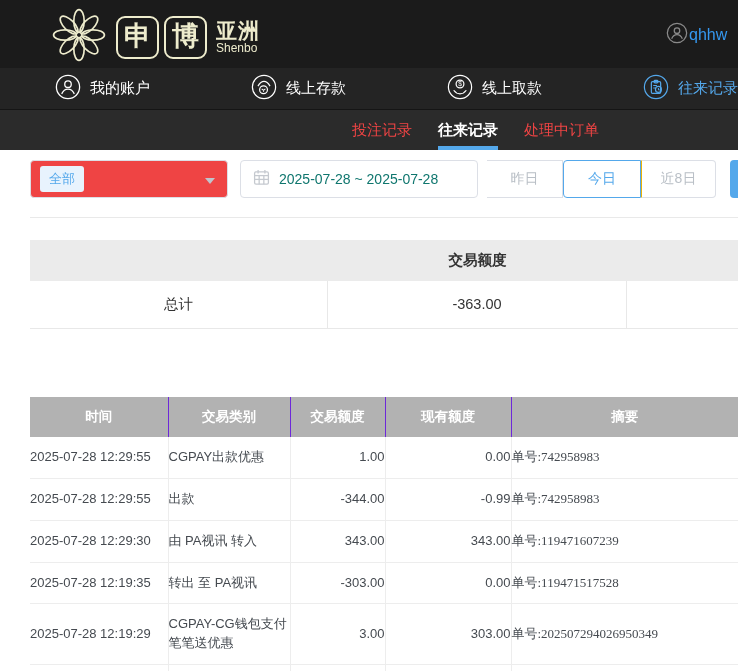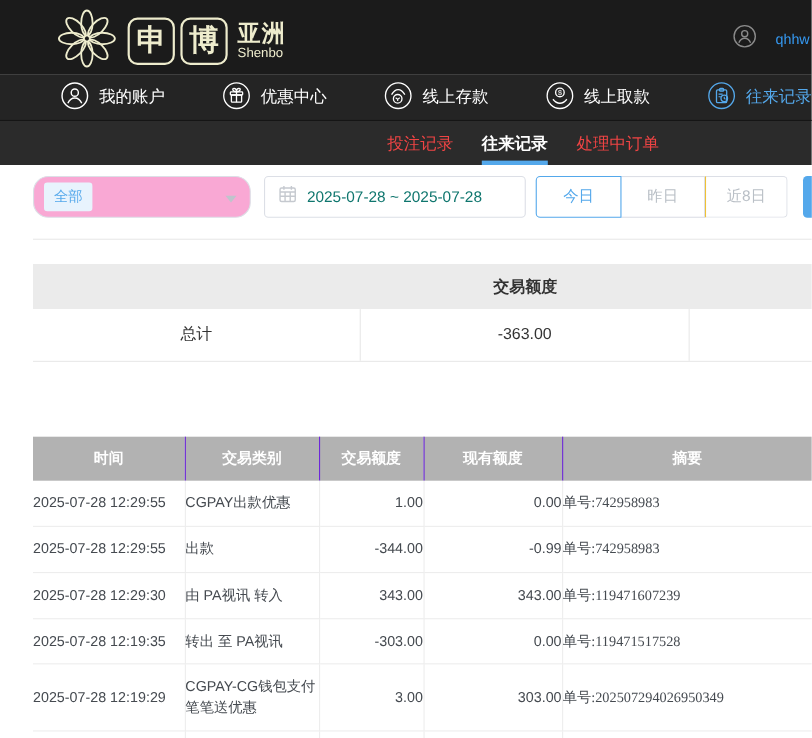--- a/index.html
+++ b/index.html
@@ -8,35 +8,35 @@
 
   
   .topbar{position:absolute;top:0;left:0;width:100%;height:68px;background:#1b1b1b;}
   .logo{position:absolute;left:52px;top:8px;display:flex;align-items:center;color:#eeeccd;}
   .logo-flower{margin-right:10px;}
   .logo-box{display:inline-block;border:2px solid #eeeccd;border-radius:9px;font-size:27px;font-weight:700;line-height:1;padding:5px 6px 7px;margin-right:5px;}
   .logo-region{margin-left:4px;line-height:1.05;}
   .logo-region .zh{font-size:21px;font-weight:700;letter-spacing:1px;}
   .logo-region .en{font-size:12px;font-weight:400;color:#eeeccd;}
   .user-area{position:absolute;left:666px;top:22px;display:flex;align-items:center;white-space:nowrap;}
-  .user-name{color:#3598f0;font-size:13px;margin-left:17px;}
+  .user-name{color:#3598f0;font-size:16px;margin-left:1px;}
 
   
   .mainnav{position:absolute;top:68px;left:0;width:100%;height:42px;background:#242424;border-bottom:1px solid #151515;display:flex;align-items:center;padding-left:55px;gap:52px;box-sizing:border-box;overflow:hidden;justify-content:space-between;}
   .nav-item{display:flex;align-items:center;gap:9px;color:#fff;font-size:15px;cursor:pointer;flex:none;}
   .nav-item.active{color:#54a8eb;}
   .nav-item svg{flex:none;}
 
   
   .subnav{position:absolute;top:110px;left:0;width:100%;height:40px;background:#2b2b2b;display:flex;align-items:stretch;padding-left:352px;gap:26px;box-sizing:border-box;}
   .tab{display:flex;align-items:center;font-size:15px;color:#ef4444;border-bottom:4px solid transparent;padding-top:4px;box-sizing:border-box;cursor:pointer;}
   .tab.active{color:#fff;font-weight:700;border-bottom-color:#54a8eb;}
 
   
-  .type-select{position:absolute;top:160px;left:30px;width:198px;height:38px;border:1px solid #dcdfe6;border-radius:14px;background:#f9a8d4;box-sizing:border-box;display:flex;align-items:center;cursor:pointer;font-family:Liberation Mono, monospace;}
+  .type-select{position:absolute;top:160px;left:30px;width:198px;height:38px;border:1px solid #dcdfe6;border-radius:4px;background:#ef4444;box-sizing:border-box;display:flex;align-items:center;cursor:pointer;font-family:Liberation Mono, monospace;}
   .chip{margin-left:9px;background:#e8f3fd;color:#54a8eb;font-size:13px;padding:4px 9px;border-radius:3px;}
   .caret{position:absolute;right:12px;top:17px;width:0;height:0;border-left:5px solid transparent;border-right:5px solid transparent;border-top:6px solid #bfc4cc;}
   .date-input{position:absolute;top:160px;left:240px;width:238px;height:38px;border:1px solid #dcdfe6;border-radius:4px;background:#fff;box-sizing:border-box;display:flex;align-items:center;cursor:text;}
   .date-input svg{margin-left:12px;}
   .date-text{color:#0f766e;font-size:14px;margin-left:9px;white-space:nowrap;}
   .btn-group{position:absolute;top:160px;left:487px;display:flex;}
   .qbtn{height:38px;box-sizing:border-box;background:#fff;border:1px solid #dcdfe6;color:#b9bfc6;font-size:14px;font-family:inherit;cursor:pointer;padding:0;}
   .qbtn.b1{width:78px;border-radius:4px 0 0 4px;}
   .qbtn.b2{width:76px;border-left:none;}
   .qbtn.b3{width:75px;border-left:1px solid #eab308;border-radius:0 4px 4px 0;}
@@ -114,32 +114,20 @@
             <circle cx="14" cy="11" r="3.5"></circle>
           <path d="M7.2 21.4c1.6-3.6 4.2-5.2 6.8-5.2s5.2 1.6 6.8 5.2"></path>
         </svg>
       </span>
       <span>我的账户</span>
     </div>
     <div class="nav-item">
       <span>
         <svg width="26" height="26" viewBox="0 0 28 28" fill="none" stroke="#fff" stroke-width="1.3">
           <circle cx="14" cy="14" r="12.5"></circle>
-          <rect x="8" y="10.3" width="12" height="3" rx="0.7"></rect>
-          <rect x="9" y="13.3" width="10" height="7" rx="0.7"></rect>
-          <line x1="14" y1="10.3" x2="14" y2="20.3"></line>
-          <path d="M14 10.2c-3.6 0-4.8-3.4-2.4-3.4 1.6 0 2.4 1.8 2.4 3.4zm0 0c3.6 0 4.8-3.4 2.4-3.4-1.6 0-2.4 1.8-2.4 3.4z"></path>
-        </svg>
-      </span>
-      <span>优惠中心</span>
-    </div>
-    <div class="nav-item">
-      <span>
-        <svg width="26" height="26" viewBox="0 0 28 28" fill="none" stroke="#fff" stroke-width="1.3">
-          <circle cx="14" cy="14" r="12.5"></circle>
           <circle cx="13.5" cy="17" r="4.2"></circle>
           <path d="M11.5 16l2 1.6 2-1.6M13.5 17.6v1.6" stroke-width="1.1"></path>
           <path d="M7.5 13c2-3.4 4.2-5 6.5-5s4.5 1.6 6.5 5"></path>
         </svg>
       </span>
       <span>线上存款</span>
     </div>
     <div class="nav-item">
       <span>
         <svg width="26" height="26" viewBox="0 0 28 28" fill="none" stroke="#fff" stroke-width="1.3">
@@ -186,22 +174,22 @@
         <line x1="1.5" y1="6.2" x2="14.5" y2="6.2"></line>
         <line x1="1.5" y1="9.8" x2="14.5" y2="9.8"></line>
         <line x1="5.8" y1="6.2" x2="5.8" y2="14.3"></line>
         <line x1="10.2" y1="6.2" x2="10.2" y2="14.3"></line>
       </svg>
     </span>
     <span class="date-text">2025-07-28 ~ 2025-07-28</span>
   </div>
 
   <div class="btn-group">
+    <button class="qbtn b2">昨日</button>
     <button class="qbtn b1 active">今日</button>
-    <button class="qbtn b2">昨日</button>
     <button class="qbtn b3">近8日</button>
   </div>
 
   <div class="search-sliver"></div>
 
   <div class="divider"></div>
 
   <section class="summary">
     <div class="summary-head">
       <div class="sc1"></div>

